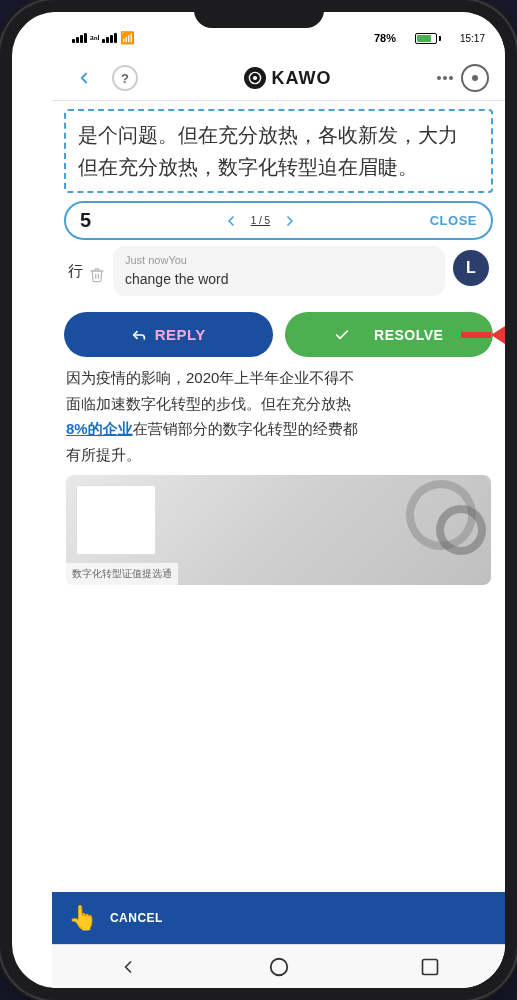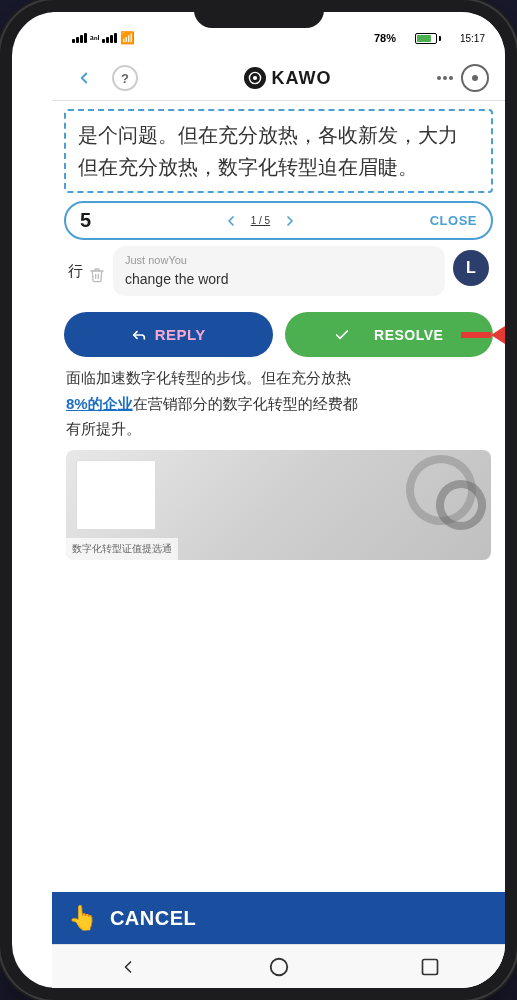--- a/index.html
+++ b/index.html
@@ -474,21 +474,21 @@
 
     .tap-text {
       color: white;
       font-size: 15px;
       font-weight: 500;
       flex: 1;
     }
 
     .cancel-text {
       color: white;
-      font-size: 20px;
+      font-size: 12px;
       font-weight: 700;
       letter-spacing: 0.5px;
       cursor: pointer;
     }
 
     
     .bottom-nav {
       position: absolute;
       bottom: 0;
       left: 0;
@@ -643,20 +643,21 @@
           <span>RESOLVE</span>
         </button>
 
         <div class="arrow-indicator">
           <div class="arrow-shaft"></div>
           <div class="red-arrow"></div>
         </div>
       </div>
 
       <div class="body-text">
+        <div>因为疫情的影响，2020年上半年企业不得不</div>
         <div>面临加速数字化转型的步伐。但在充分放热</div>
         <div>
           <span class="link-text">8%的企业</span><span>在营销部分的数字化转型的经费都</span>
         </div>
         <div>有所提升。</div>
       </div>
 
       <div class="image-placeholder">
         <div style="position:absolute;top:10px;left:10px;width:80px;height:70px;background:#fff;border:1px solid #ddd;border-radius:2px"></div>
         <div style="position:absolute;right:15px;top:5px;width:70px;height:70px;border:8px solid #888;border-radius:50%;transform:rotate(20deg);opacity:0.5"></div>

